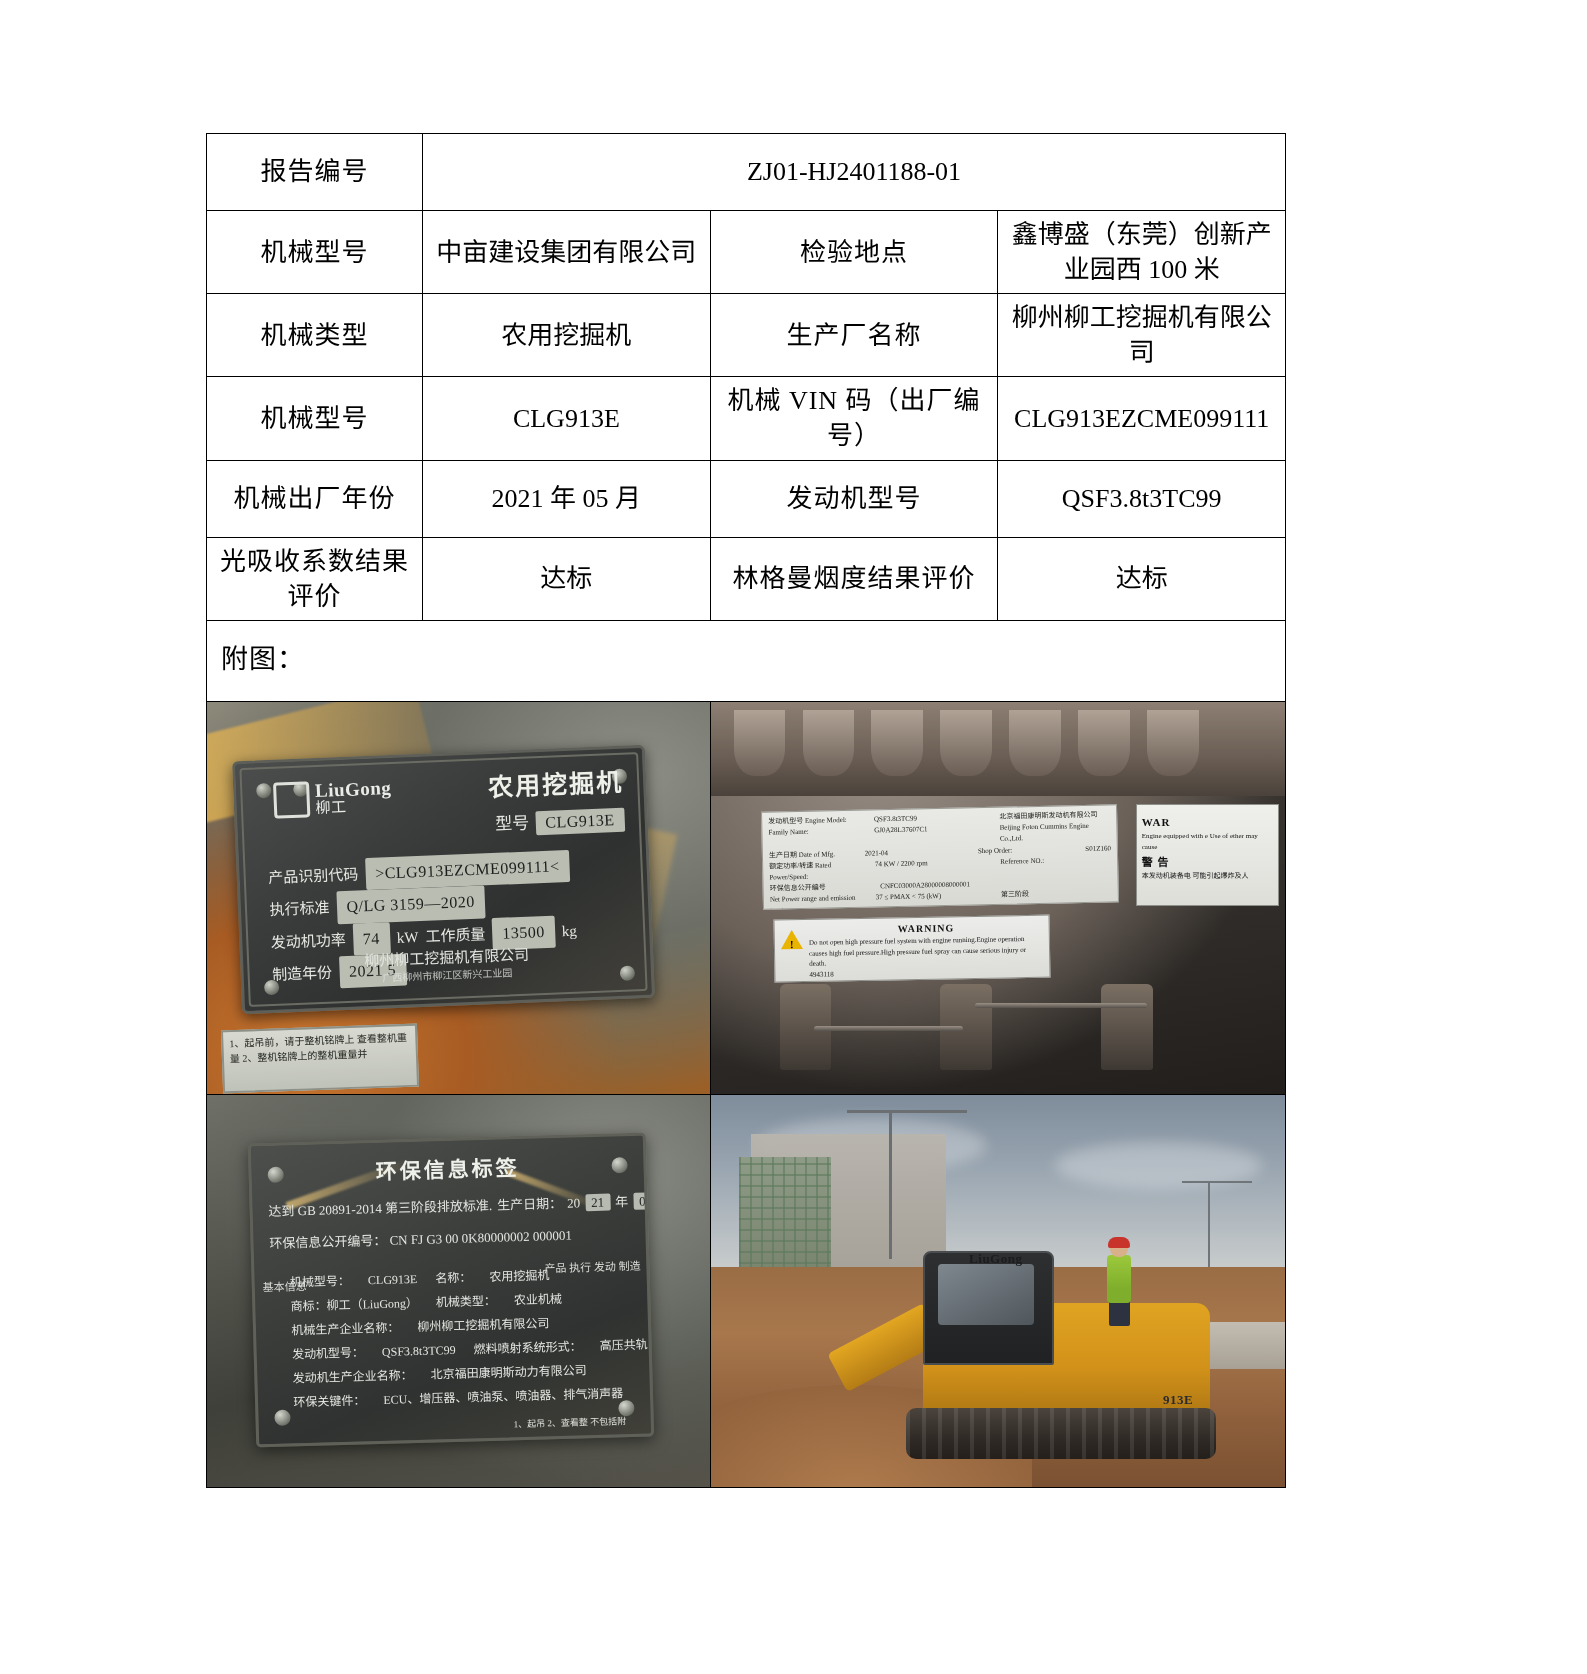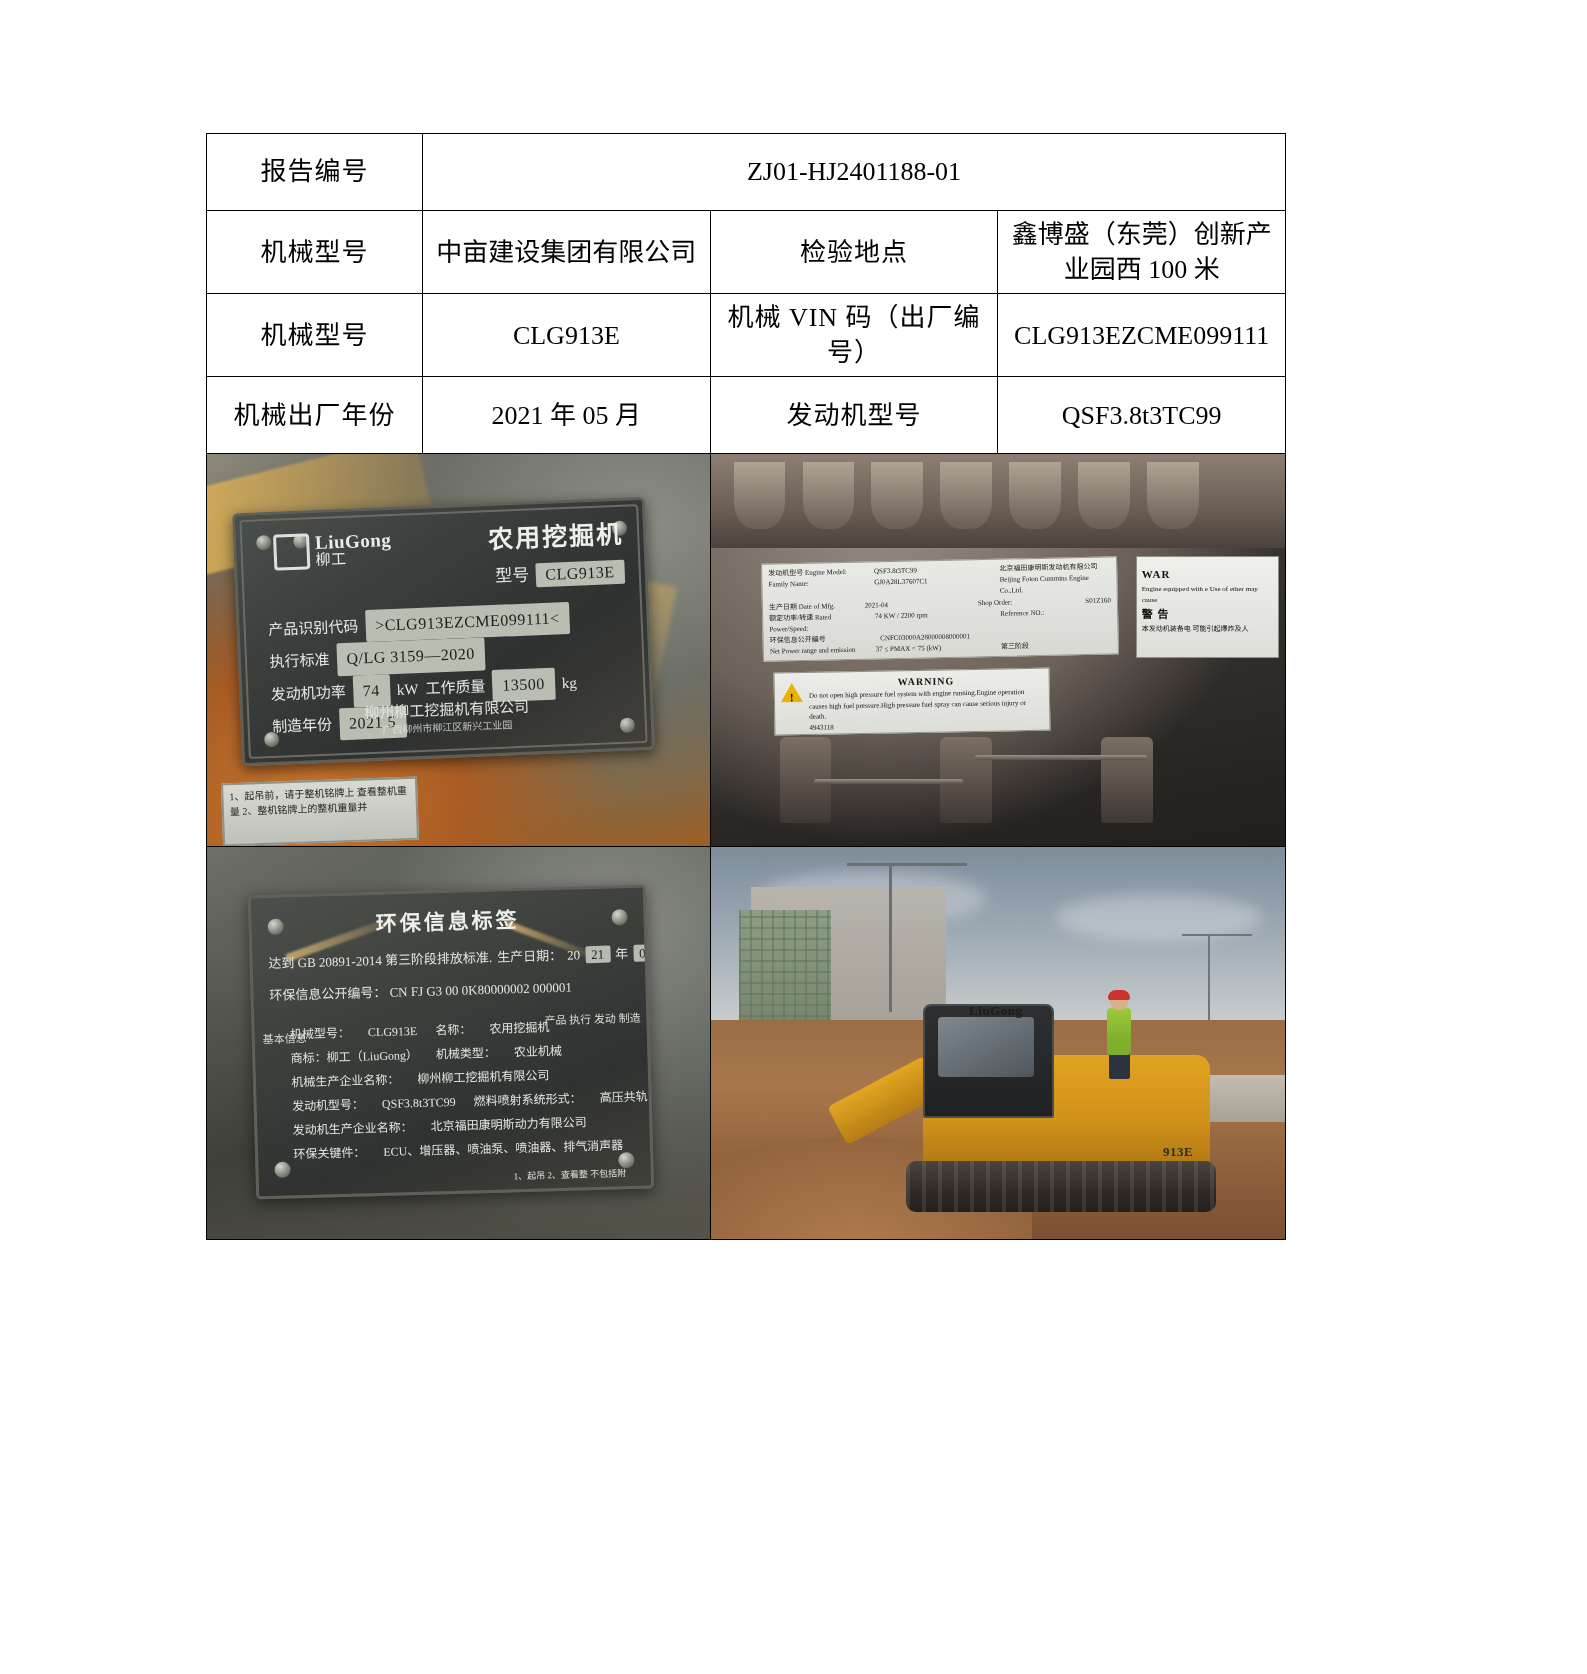--- a/index.html
+++ b/index.html
@@ -668,30 +668,47 @@
         <td class="label-cell">报告编号</td>
         <td colspan="3">ZJ01-HJ2401188-01</td>
       </tr>
       <tr class="row-tall">
         <td class="label-cell">机械型号</td>
         <td class="value-cell">中亩建设集团有限公司</td>
         <td class="label-cell2">检验地点</td>
         <td class="value-cell2">鑫博盛（东莞）创新产业园西 100 米</td>
       </tr>
       <tr class="row-tall">
+        <td class="label-cell">机械类型</td>
+        <td class="value-cell">农用挖掘机</td>
+        <td class="label-cell2">生产厂名称</td>
+        <td class="value-cell2">柳州柳工挖掘机有限公司</td>
+      </tr>
+      <tr class="row-tall">
         <td class="label-cell">机械型号</td>
         <td class="value-cell">CLG913E</td>
         <td class="label-cell2">机械 VIN 码（出厂编号）</td>
         <td class="value-cell2">CLG913EZCME099111</td>
       </tr>
       <tr class="row-tall">
         <td class="label-cell">机械出厂年份</td>
         <td class="value-cell">2021 年 05 月</td>
         <td class="label-cell2">发动机型号</td>
         <td class="value-cell2">QSF3.8t3TC99</td>
+      </tr>
+      <tr class="row-tall">
+        <td class="label-cell">光吸收系数结果评价</td>
+        <td class="value-cell">达标</td>
+        <td class="label-cell2">林格曼烟度结果评价</td>
+        <td class="value-cell2">达标</td>
+      </tr>
+      <tr>
+        <td colspan="4" class="attach-cell">
+          <span class="attach-label">附图：</span>
+        </td>
       </tr>
       <tr>
         <td colspan="2" class="photo-cell">
           <div class="photo p1">
             <div class="dirt1"></div>
             <div class="dirt2"></div>
             <div class="plate">
               <div class="plate-inner"></div>
               <div class="bolt" style="left:5%;top:8%;"></div>
               <div class="bolt" style="left:14%;top:8%;"></div>

